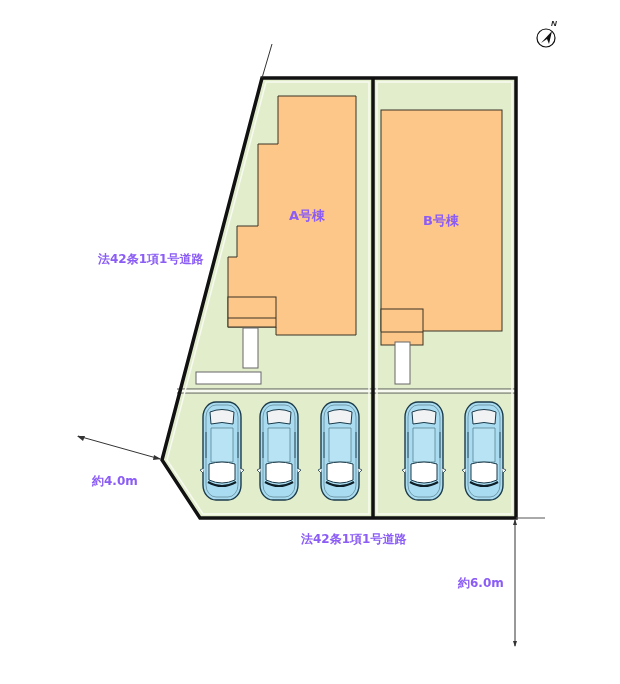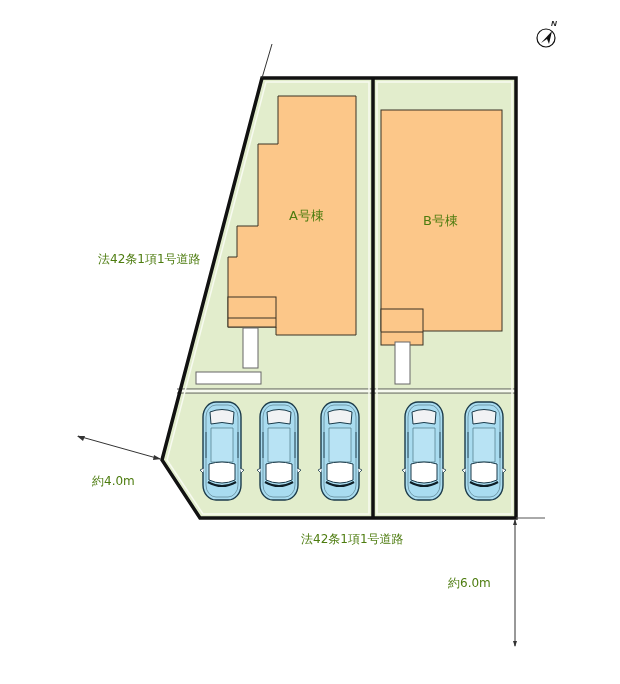--- a/index.html
+++ b/index.html
@@ -1,18 +1,18 @@
 <!DOCTYPE html>
 <html><head>
 <meta charset="utf-8">
 <style>
   html, body { margin: 0; padding: 0; background: #ffffff; }
   body { width: 620px; height: 684px; position: relative; overflow: hidden; font-family: "DejaVu Sans", "Liberation Sans", sans-serif; }
   #plan { position: absolute; left: 0; top: 0; }
-  .label { position: absolute; font-size: 12px; font-weight: normal; color: #4d7c0f; white-space: nowrap; }
+  .label { position: absolute; font-size: 12px; font-weight: bold; color: #8b5cf6; white-space: nowrap; }
   .bldg-label { font-size: 13px; }
 </style>
 </head>
 <body>
 
 <svg id="plan" width="620" height="684" viewBox="0 0 620 684">
   <defs>
     <g id="car">
 
       <rect x="1" y="0" width="38" height="98" rx="13" ry="15" fill="#a9dcf0" stroke="#1c3b4a" stroke-width="1.4"></rect>
@@ -88,13 +88,13 @@
     <polygon points="6,-7 -5,5 1,1 3,6" fill="#111"></polygon>
     <text x="5" y="-12" font-size="8" font-style="italic" font-weight="bold" fill="#111" font-family="Liberation Sans, sans-serif">N</text>
   </g>
 </svg>
 
 <div class="label bldg-label" style="left:289px; top:207px;">A号棟</div>
 <div class="label bldg-label" style="left:423px; top:212px;text-align:right;">B号棟</div>
 <div class="label" style="left:98px; top:251px;">法42条1項1号道路</div>
 <div class="label" style="left:92px; top:473px;">約4.0m</div>
 <div class="label" style="left:301px; top:531px;">法42条1項1号道路</div>
-<div class="label" style="left:448px; top:575px;">約6.0m</div>
+<div class="label" style="left:458px; top:575px;">約6.0m</div>
 
 </body></html>

